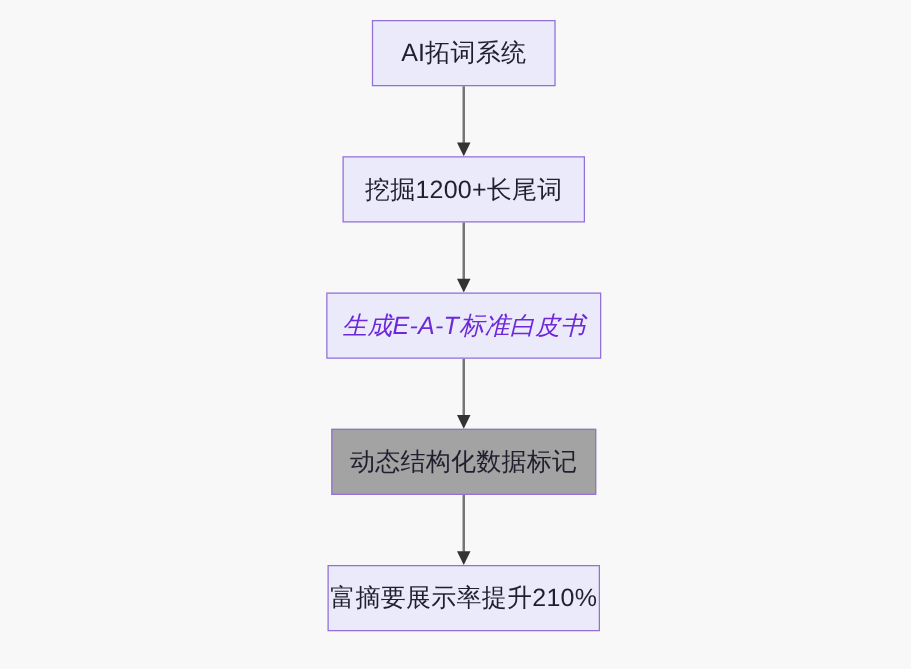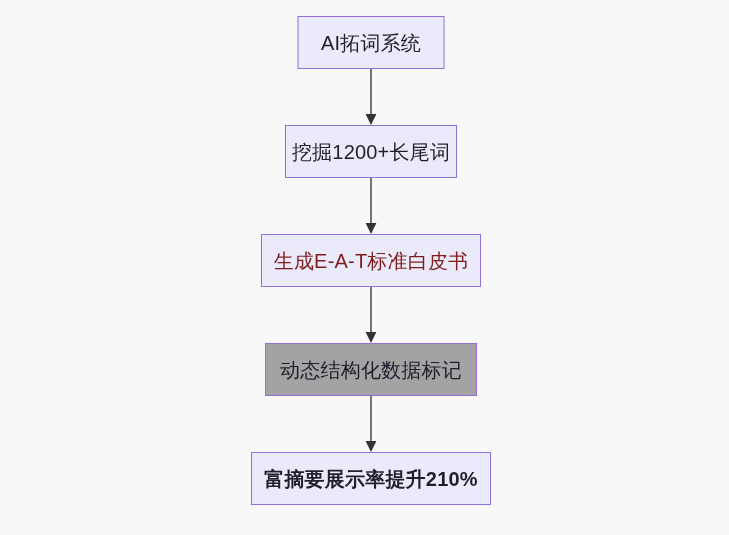--- a/index.html
+++ b/index.html
@@ -56,50 +56,50 @@
     <span class="node-label" style="color: rgb(31, 31, 46);">AI拓词系统</span>
   </div>
 
   <div class="connector" style="left: 371px; top: 69px; height: 56px;">
     <svg width="14" height="56" viewBox="0 0 14 56" aria-hidden="true">
       <line x1="7" y1="0" x2="7" y2="48" stroke="#757575" stroke-width="2"></line>
       <polygon points="7,56 1.6,45 12.4,45" fill="#333333"></polygon>
     </svg>
   </div>
 
-  <div class="node" style="left: 371px; top: 125px; width: 172px; height: 53px; background: rgb(235, 234, 250); border-color: rgb(147, 112, 216);">
+  <div class="node" style="left: 371px; top: 125px; width: 194px; height: 53px; background: rgb(235, 234, 250); border-color: rgb(147, 112, 216);">
     <span class="node-label" style="color: rgb(31, 31, 46);">挖掘1200+长尾词</span>
   </div>
 
   <div class="connector" style="left: 371px; top: 178px; height: 56px;">
     <svg width="14" height="56" viewBox="0 0 14 56" aria-hidden="true">
       <line x1="7" y1="0" x2="7" y2="48" stroke="#757575" stroke-width="2"></line>
       <polygon points="7,56 1.6,45 12.4,45" fill="#333333"></polygon>
     </svg>
   </div>
 
   <div class="node" style="left: 371px; top: 234px; width: 220px; height: 53px; background: rgb(235, 234, 250); border-color: rgb(147, 112, 216);">
-    <span class="node-label" style="color: #7f1d1d;">生成E-A-T标准白皮书</span>
+    <span class="node-label" style="color: #6d28d9; font-style: italic;">生成E-A-T标准白皮书</span>
   </div>
 
   <div class="connector" style="left: 371px; top: 287px; height: 56px;">
     <svg width="14" height="56" viewBox="0 0 14 56" aria-hidden="true">
       <line x1="7" y1="0" x2="7" y2="48" stroke="#757575" stroke-width="2"></line>
       <polygon points="7,56 1.6,45 12.4,45" fill="#333333"></polygon>
     </svg>
   </div>
 
   <div class="node" style="left: 371px; top: 343px; width: 212px; height: 53px; background: #a3a3a3; border-color: rgb(147, 112, 216);">
     <span class="node-label" style="color: rgb(31, 31, 46);">动态结构化数据标记</span>
   </div>
 
   <div class="connector" style="left: 371px; top: 396px; height: 56px;">
     <svg width="14" height="56" viewBox="0 0 14 56" aria-hidden="true">
       <line x1="7" y1="0" x2="7" y2="48" stroke="#757575" stroke-width="2"></line>
       <polygon points="7,56 1.6,45 12.4,45" fill="#333333"></polygon>
     </svg>
   </div>
 
-  <div class="node" style="left: 371px; top: 452px; width: 240px; height: 53px; background: rgb(235, 234, 250); border-color: rgb(147, 112, 216); font-weight: bold;">
+  <div class="node" style="left: 371px; top: 452px; width: 218px; height: 53px; background: rgb(235, 234, 250); border-color: rgb(147, 112, 216);">
     <span class="node-label" style="color: rgb(31, 31, 46);">富摘要展示率提升210%</span>
   </div>
 
 </div>
 
 </body></html>

